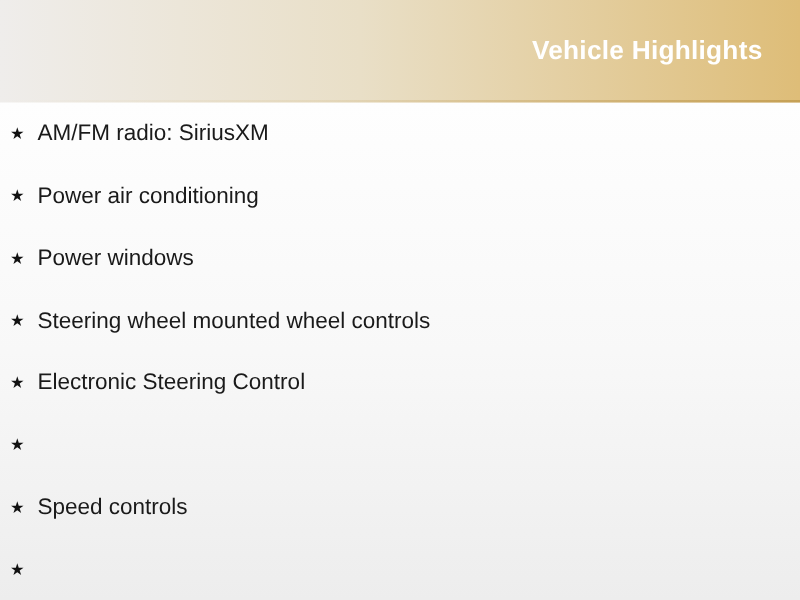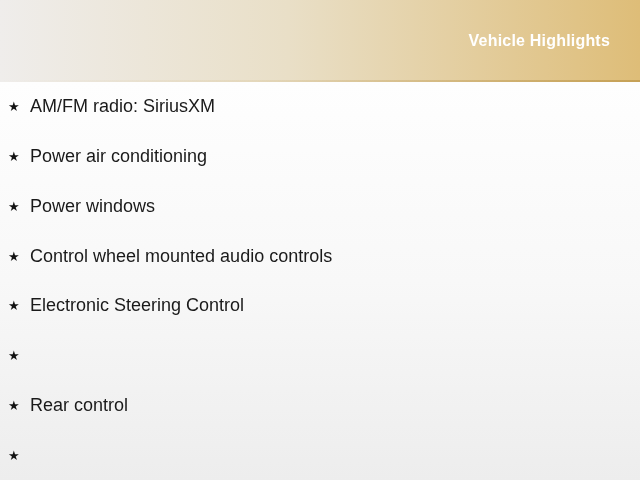--- a/index.html
+++ b/index.html
@@ -30,21 +30,21 @@
     left: 0;
     right: 0;
     bottom: 0;
     height: 2px;
     background: linear-gradient(90deg, rgba(186,148,70,0) 0%, rgba(186,148,70,0.12) 40%, rgba(178,138,58,0.55) 100%);
     pointer-events: none;
   }
   .title {
     margin: 0;
     color: #ffffff;
-    font-size: 16px;
+    font-size: 21px;
     font-weight: bold;
     letter-spacing: 0.2px;
   }
   .features {
     list-style: none;
     margin: 0;
     padding: 0;
     height: 398px;
     background: linear-gradient(180deg, #fefefe 0%, #f8f8f8 50%, #ededed 100%);
   }
@@ -85,31 +85,31 @@
     <li class="feature">
       <span class="star">★</span>
       <span class="label">Power air conditioning</span>
     </li>
     <li class="feature">
       <span class="star">★</span>
       <span class="label">Power windows</span>
     </li>
     <li class="feature">
       <span class="star">★</span>
-      <span class="label">Control wheel mounted audio controls</span>
+      <span class="label">Steering wheel mounted wheel controls</span>
     </li>
     <li class="feature">
       <span class="star">★</span>
       <span class="label">Electronic Steering Control</span>
     </li>
     <li class="feature">
       <span class="star">★</span>
     </li>
     <li class="feature">
       <span class="star">★</span>
-      <span class="label">Rear control</span>
+      <span class="label">Speed controls</span>
     </li>
     <li class="feature">
       <span class="star">★</span>
     </li>
   </ul>
 
 </div>
 
 </body></html>

